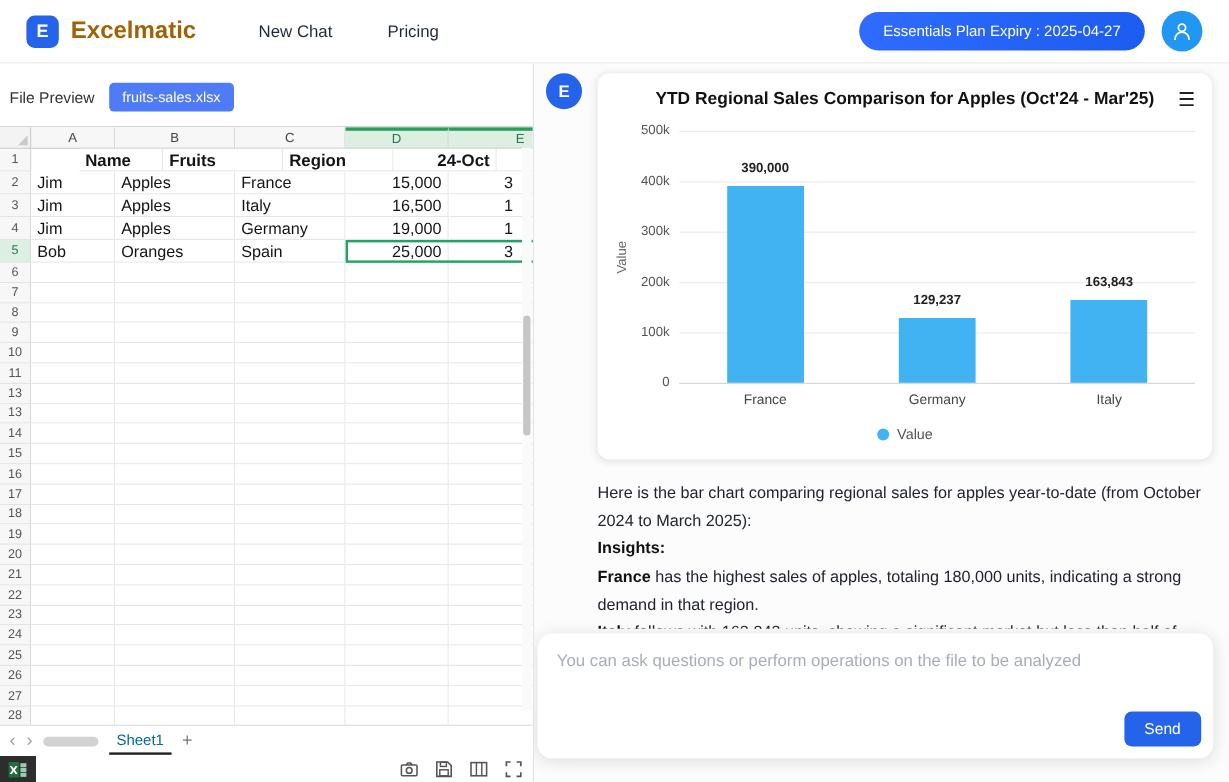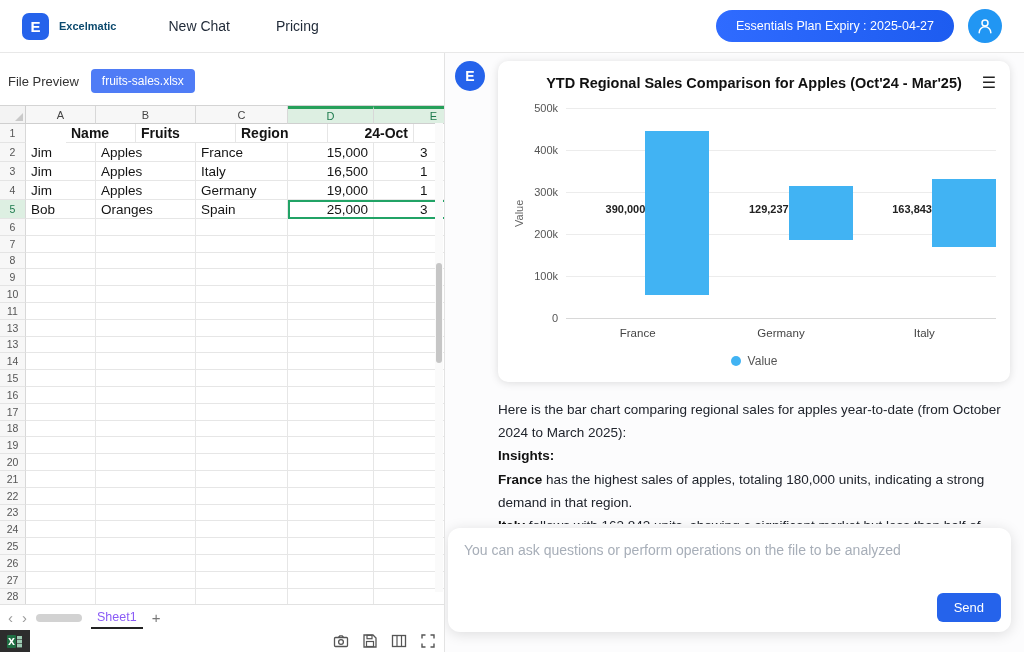--- a/index.html
+++ b/index.html
@@ -2,21 +2,21 @@
 <html><head>
 <meta charset="utf-8">
 <style>
   *{box-sizing:border-box;margin:0;padding:0}
   html,body{width:1024px;height:652px}
   body{font-family:"Liberation Sans","DejaVu Sans",sans-serif;background:#fff;overflow:hidden;position:relative;color:#1a1a1a}
 
   
   .header{height:53px;border-bottom:1px solid #e8e8e8;display:flex;align-items:center;padding:0 22px;background:#fff}
   .logo{width:27px;height:27px;border-radius:7px;background:#2563eb;color:#fff;font-weight:bold;display:flex;align-items:center;justify-content:center;font-size:15px;flex:none}
-  .brand{font-size:11px;font-weight:bold;color:#0c4a6e;margin-left:10px}
+  .brand{font-size:20px;font-weight:bold;color:#a16207;margin-left:10px}
   .nav{display:flex;gap:46px;margin-left:52px}
   .nav span{font-size:14px;color:#1f2937;cursor:pointer}
   .spacer{flex:1}
   .plan-pill{background:linear-gradient(90deg,#2f6bff,#1d5cf0);color:#fff;font-size:12.5px;padding:9px 20px;border-radius:17px;border:none;cursor:pointer;font-family:inherit}
   .avatar{width:34px;height:34px;border-radius:50%;background:#2196f3;margin-left:14px;display:flex;align-items:center;justify-content:center;cursor:pointer}
 
   
   .main{display:flex;height:599px}
   .left-panel{width:445px;border-right:1px solid #e3e3e3;position:relative;background:#fff;overflow:hidden;flex:none}
   .right-panel{flex:1;position:relative;background:#fcfcfd;overflow:hidden}
@@ -44,21 +44,21 @@
   .srow.short>div{height:16.8px}
   .sel-rect{position:absolute;border:2px solid #21a366;pointer-events:none;z-index:3}
 
   .vscroll{position:absolute;top:70px;bottom:60px;right:1px;width:8px;background:#fafafa;z-index:4}
   .vthumb{position:absolute;top:140px;height:100px;left:1px;width:6px;background:#c6c6c6;border-radius:3px;cursor:pointer}
 
   
   .tabbar{position:absolute;left:0;right:0;bottom:22px;height:26px;border-top:1px solid #e2e2e2;display:flex;align-items:center;padding:0 8px;gap:9px;background:#fff;z-index:5}
   .tab-arrow{color:#9a9a9a;font-size:15px;cursor:pointer;line-height:1}
   .hthumb{width:46px;height:8px;background:#d2d2d2;border-radius:4px;cursor:pointer}
-  .sheet-tab{font-size:12.5px;color:#8b5cf6;padding:3px 6px;border-bottom:2px solid #222;cursor:pointer}
+  .sheet-tab{font-size:12.5px;color:#0369a1;padding:3px 6px;border-bottom:2px solid #222;cursor:pointer}
   .add-sheet{color:#777;font-size:15px;cursor:pointer;line-height:1}
 
   .iconbar{position:absolute;right:8px;bottom:0;height:22px;display:flex;align-items:center;gap:13px;z-index:5}
   .iconbar svg{display:block;cursor:pointer}
 
   .excel-corner{position:absolute;left:0;bottom:0;width:30px;height:22px;background:#2d2d2d;display:flex;align-items:center;justify-content:center;z-index:6}
 
   
   .chat-scroll{position:absolute;top:0;left:0;right:0;bottom:128px;overflow:hidden;padding:8px 14px 0 10px}
   .msg{display:flex;align-items:flex-start}
@@ -70,21 +70,21 @@
   .menu-icon{width:18px;color:#222;font-size:16px;cursor:pointer;text-align:right}
 
   .chart{display:flex;margin-top:16px}
   .ylab{writing-mode:vertical-rl;transform:rotate(180deg);font-size:11px;color:#666;display:flex;align-items:center;justify-content:center;width:14px;height:210px}
   .yaxis{width:40px;position:relative;height:210px;flex:none}
   .ytick{position:absolute;right:8px;transform:translateY(-50%);font-size:11px;color:#555;white-space:nowrap}
   .plot{flex:1;position:relative;height:210px}
   .gridline{position:absolute;left:0;right:0;height:1px;background:#ececec}
   .gridline.base{background:#d8d8d8}
   .bars{position:absolute;left:0;right:0;top:0;bottom:0;display:flex}
-  .bar-slot{flex:1;display:flex;flex-direction:row;align-items:center;justify-content:flex-end}
+  .bar-slot{flex:1;display:flex;flex-direction:column;align-items:center;justify-content:flex-end}
   .bar-label{font-size:11px;font-weight:bold;color:#222;margin-bottom:9px}
   .bar{width:64px;cursor:pointer}
   .xlabels{display:flex;margin-left:54px;margin-top:9px}
   .xlab{flex:1;text-align:center;font-size:11.5px;color:#444}
   .legend{display:flex;justify-content:center;align-items:center;gap:7px;margin-top:15px;padding-bottom:4px}
   .legend-dot{width:10px;height:10px;border-radius:50%}
   .legend-label{font-size:12px;color:#555}
 
   .msg-text{margin-top:16px;font-size:13.5px;line-height:1.72;color:#20242c}
   .msg-text strong{color:#111}

